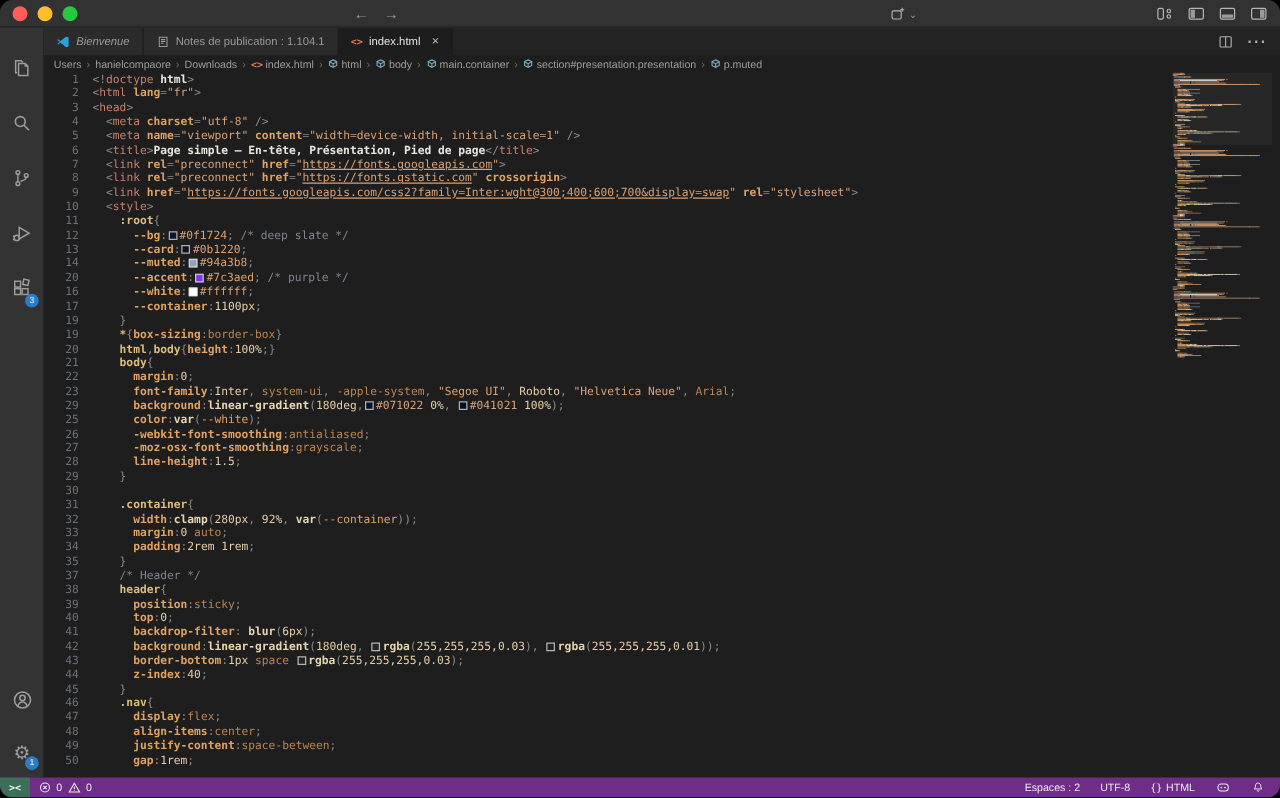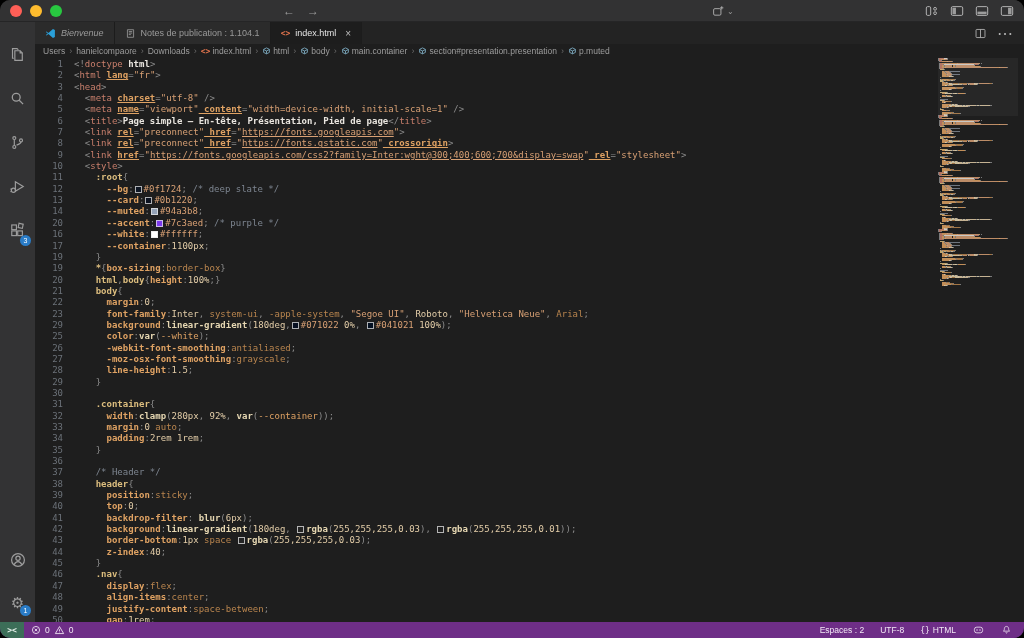--- a/index.html
+++ b/index.html
@@ -53,21 +53,21 @@
   
   .code-area { flex:1; position:relative; overflow:hidden; background:#1e1e1e; }
   .code-lines { position:absolute; left:0; top:1px; right:90px; font-family:"DejaVu Sans Mono", monospace;
                 font-size:9px; line-height:11.35px; }
   .code-line { display:flex; height:11.35px; }
   .gutter { width:28px; flex:none; text-align:right; color:#6b7178; padding-right:0; }
   .line-text { white-space:pre; padding-left:11px; color:#d4d4d4; }
 
   .tk-pn   { color:#8b8b8b; }
   .tk-tag  { color:#c97f6c; }
-  .tk-attr { color:#dfa263; font-weight:bold;text-decoration:underline; }
+  .tk-attr { color:#dfa263; font-weight:bold; }
   .tk-str  { color:#d8a074; }
   .tk-url  { color:#d8a074; text-decoration:underline; }
   .tk-txt  { color:#e9e5df; font-weight:bold; }
   .tk-sel  { color:#dcbd7e; font-weight:bold; }
   .tk-prop { color:#dfa263; font-weight:bold; }
   .tk-val  { color:#b9854e; }
   .tk-num  { color:#e3cda8; }
   .tk-hex  { color:#d8a074; }
   .tk-fn   { color:#e6d7b2; font-weight:bold; }
   .tk-cmt  { color:#7d8590; }
@@ -426,24 +426,20 @@
             </div>
             <div class="code-line">
               <span class="gutter">34</span>
               <span class="line-text"><span class="tk-prop">      padding</span><span class="tk-pn">:</span><span class="tk-num">2rem 1rem</span><span class="tk-pn">;</span></span>
             </div>
             <div class="code-line">
               <span class="gutter">35</span>
               <span class="line-text"><span class="tk-pn">    }</span></span>
             </div>
             <div class="code-line">
-              <span class="gutter">36</span>
-              <span class="line-text"></span>
-            </div>
-            <div class="code-line">
               <span class="gutter">37</span>
               <span class="line-text"><span class="tk-cmt">    /* Header */</span></span>
             </div>
             <div class="code-line">
               <span class="gutter">38</span>
               <span class="line-text"><span class="tk-sel">    header</span><span class="tk-pn">{</span></span>
             </div>
             <div class="code-line">
               <span class="gutter">39</span>
               <span class="line-text"><span class="tk-prop">      position</span><span class="tk-pn">:</span><span class="tk-val">sticky</span><span class="tk-pn">;</span></span>

